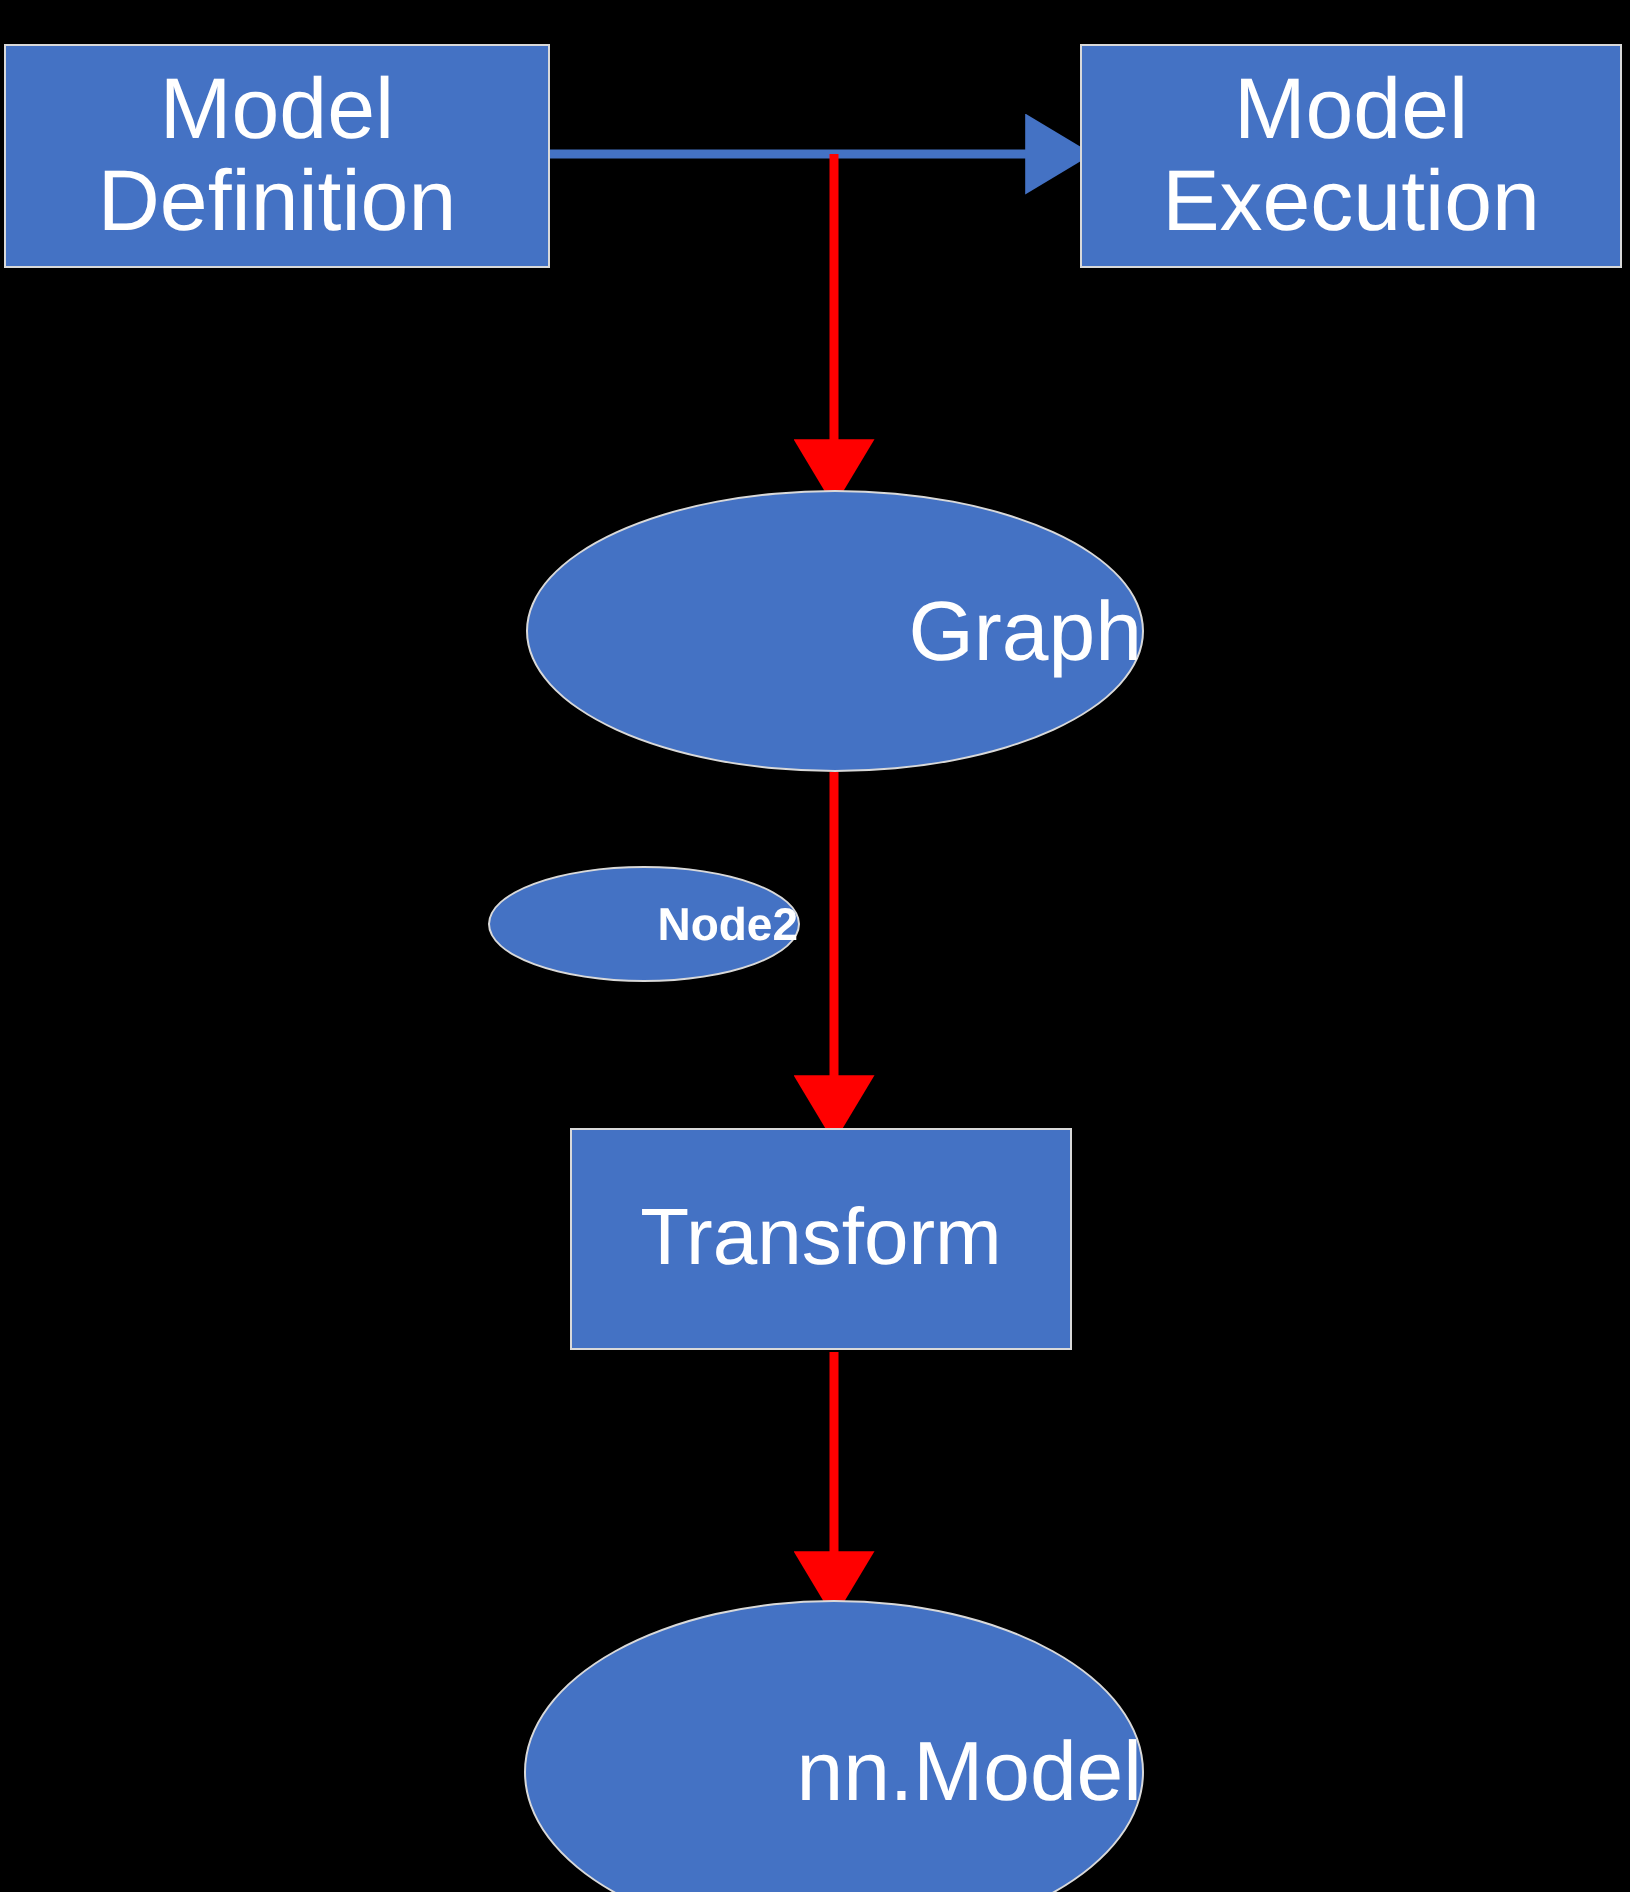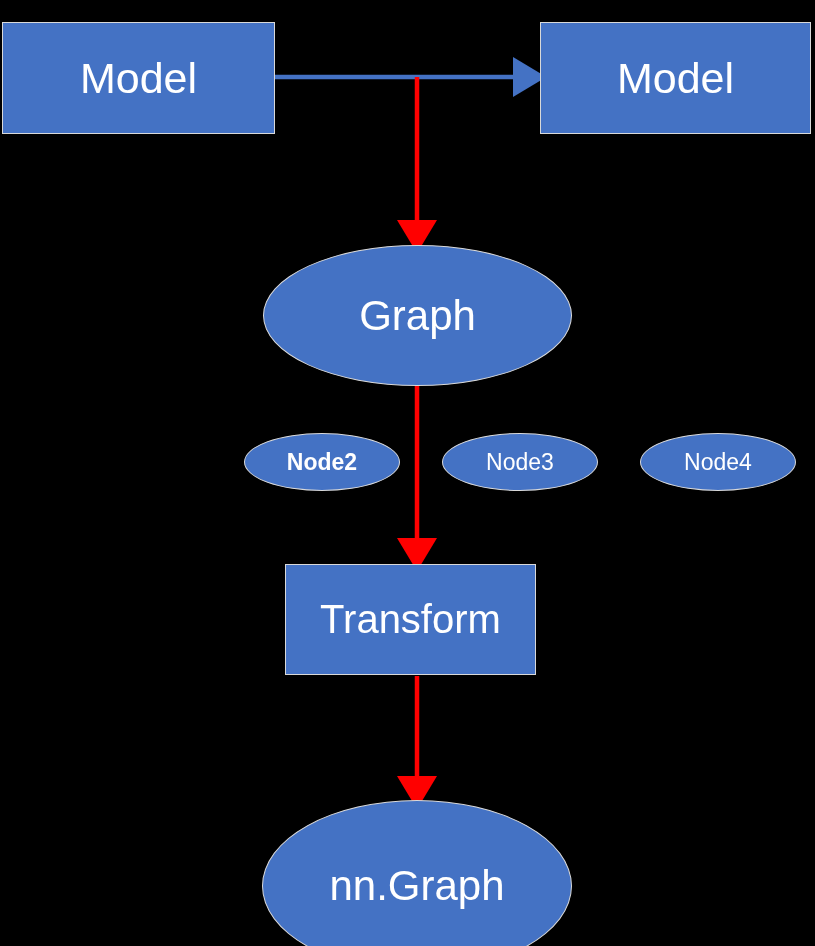--- a/index.html
+++ b/index.html
@@ -25,21 +25,21 @@
     box-sizing: border-box;
     display: flex;
     align-items: center;
     justify-content: center;
     text-align: center;
     color: #FFFFFF;
     line-height: 1.08;
     user-select: none;
   }
   .rect { border-radius: 0; }
-  .ellipse { border-radius: 50%; }
+  .ellipse { border-radius: 50%; justify-content: flex-end; }
 
   
   #box-model-definition {
     left: 2px;  top: 22px;  width: 273px; height: 112px;
     font-size: 43px;
   }
   #box-model-execution {
     left: 540px; top: 22px;  width: 271px; height: 112px;
     font-size: 43px;
   }
@@ -106,44 +106,40 @@
     </g>
 
     <g>
       <line x1="417" y1="676" x2="417" y2="790" stroke="#FF0000" stroke-width="4.5" marker-end="url(#arrow-red)"></line>
     </g>
   </svg>
 
   <div class="shape rect" id="box-model-definition">
     <span>
       <span>Model</span><br>
+      <span>Definition</span>
     </span>
   </div>
 
   <div class="shape rect" id="box-model-execution">
     <span>
       <span>Model</span><br>
+      <span>Execution</span>
     </span>
   </div>
 
   <div class="shape ellipse" id="ellipse-graph">
     <span>Graph</span>
   </div>
 
   <div class="shape ellipse node-ellipse" id="ellipse-node2">
     <span>Node2</span>
   </div>
-  <div class="shape ellipse node-ellipse" id="ellipse-node3">
-    <span>Node3</span>
-  </div>
-  <div class="shape ellipse node-ellipse" id="ellipse-node4">
-    <span>Node4</span>
-  </div>
 
   <div class="shape rect" id="box-transform">
     <span>Transform</span>
   </div>
 
   <div class="shape ellipse" id="ellipse-nn-module">
-    <span>nn.Graph</span>
+    <span>nn.Model</span>
   </div>
 
 </div>
 
 </body></html>

